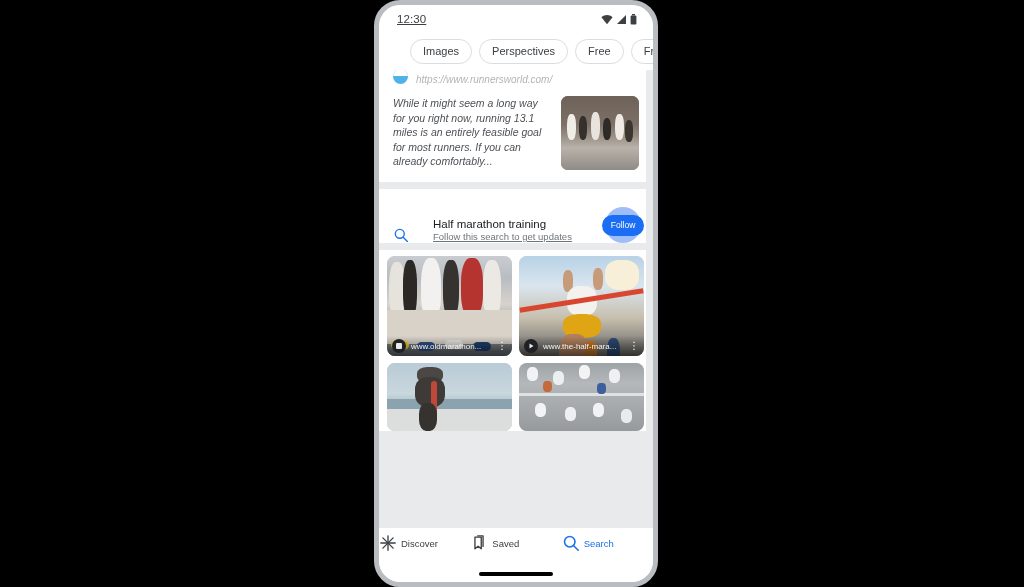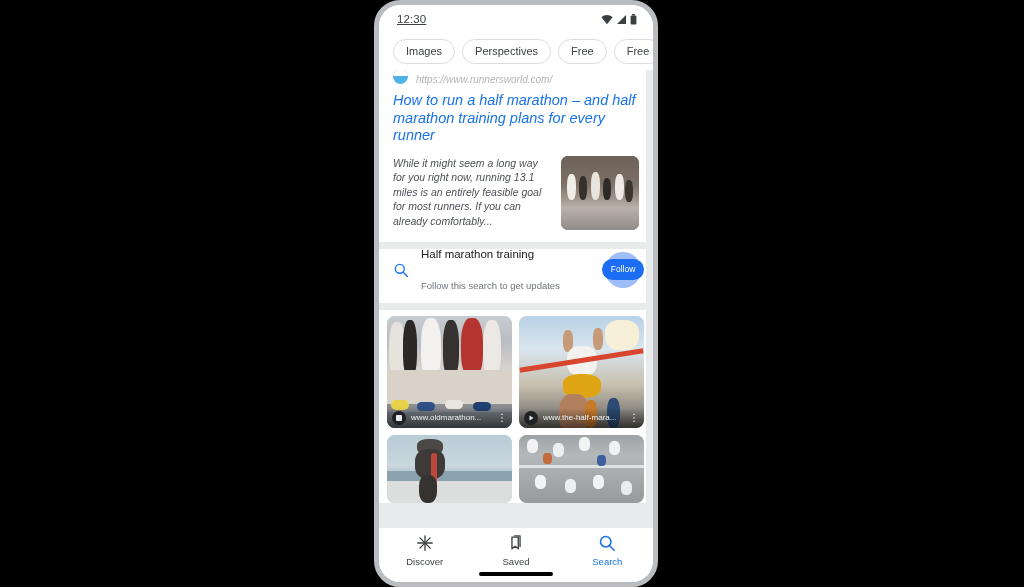--- a/index.html
+++ b/index.html
@@ -36,21 +36,21 @@
   }
   .status-time { font-size: 11.5px; color: #3c4043; letter-spacing: .1px; text-decoration: underline; }
   .status-icons { display: flex; align-items: center; gap: 3px; }
 
   
   .chips-row {
     background: #ffffff;
     height: 37px;
     display: flex; align-items: center;
     gap: 7px;
-    padding-left: 14px;
+    padding-left: 31px;
     overflow: hidden;
     white-space: nowrap;
   }
   .chip {
     border: 1px solid #dadce0;
     border-radius: 16px;
     height: 25px;
     padding: 0 12px;
     display: inline-flex; align-items: center;
     font-size: 11px; color: #3c4043;
@@ -113,28 +113,28 @@
     flex: 0 0 auto;
     overflow: hidden;
     position: relative;
     background: #7e746a;
   }
 
   
   .follow-card {
     background: #fff;
     height: 54px;
-    display: flex; align-items: center;
-    padding: 0 12px 12px 14px;
-    gap: 12px;
+    display: flex; align-items: flex-end;
+    padding: 0 12px 0 14px;
+    gap: 24px;
     margin-bottom: 7px;
   }
   .follow-texts { flex: 1 1 auto; min-width: 0; }
   .follow-title { font-size: 11.5px; color: #202124; font-weight: 500; line-height: 14px; }
-  .follow-sub { font-size: 9.5px; color: #70757a; margin-top: 19px; line-height: 12px; }
+  .follow-sub { font-size: 9.5px; color: #70757a; margin-top: 0; line-height: 12px; text-decoration: underline; }
   .follow-btn-wrap {
     width: 36px; height: 36px; border-radius: 50%;
     background: #9fbdf7;
     display: flex; align-items: center; justify-content: center;
     flex: 0 0 auto;
   }
   .follow-btn {
     background: #1b6ef3;
     color: #ffffff;
     border: none;
@@ -144,21 +144,21 @@
     font-size: 8.5px;
     font-family: "Liberation Sans", sans-serif;
     display: flex; align-items: center; justify-content: center;
     line-height: 1;
   }
 
   
   .img-card { background:#fff; padding: 6px 8px 0 8px; }
   .img-grid { display: flex; flex-wrap: wrap; gap: 7px; }
   .img-tile {
-    width: 125px; height: 112px;
+    width: 125px; height: 100px;
     border-radius: 8px;
     overflow: hidden;
     position: relative;
     background: #cfd3d6;
   }
   .img-tile.short { height: 68px; }
   .tile-bar {
     position: absolute; left: 0; right: 0; bottom: 0;
     height: 20px;
     background: linear-gradient(to top, rgba(0,0,0,.55), rgba(0,0,0,0));
@@ -180,21 +180,21 @@
 
   
   .bottom-nav {
     position: absolute; left: 0; right: 0; bottom: 0;
     height: 54px;
     background: #ffffff;
     display: flex; align-items: flex-start;
     padding-top: 6px;
     border-top: 0;
   }
-  .nav-item { flex: 1 1 0; display: flex; flex-direction: column; align-items: center; gap: 4px; }
+  .nav-item { flex: 1 1 0; display: flex; align-items: center; gap: 4px; }
   .nav-label { font-size: 9.5px; color: #3c4043; }
   .nav-item.active .nav-label { color: #1a73e8; }
   .home-indicator {
     position: absolute; bottom: 6px; left: 50%;
     transform: translateX(-50%);
     width: 74px; height: 4px; border-radius: 3px;
     background: #000;
   }
 
   
@@ -256,21 +256,20 @@
 
       </div>
 
       <div class="scroll-body">
 
         <div class="card result-card">
           <div class="url-row">
             <span class="favicon"></span>
             <span class="url-text">https://www.runnersworld.com/</span>
           </div>
-          <div class="result-title">How to run a half marathon – and half marathon training plans for every runner</div>
           <div class="snippet-row">
             <div class="snippet-text">While it might seem a long way for you right now, running 13.1 miles is an entirely feasible goal for most runners. If you can already comfortably...</div>
             <div class="snippet-thumb">
               <div class="photo ph-runners-street">
                 <div class="blob" style="left:6px;top:18px;width:9px;height:26px;background:#f0ece6;"></div>
                 <div class="blob" style="left:18px;top:20px;width:8px;height:24px;background:#35302c;"></div>
                 <div class="blob" style="left:30px;top:16px;width:9px;height:28px;background:#e8e3dc;"></div>
                 <div class="blob" style="left:42px;top:22px;width:8px;height:22px;background:#2e2a27;"></div>
                 <div class="blob" style="left:54px;top:18px;width:9px;height:26px;background:#efeae3;"></div>
                 <div class="blob" style="left:64px;top:24px;width:8px;height:22px;background:#3a352f;"></div>

